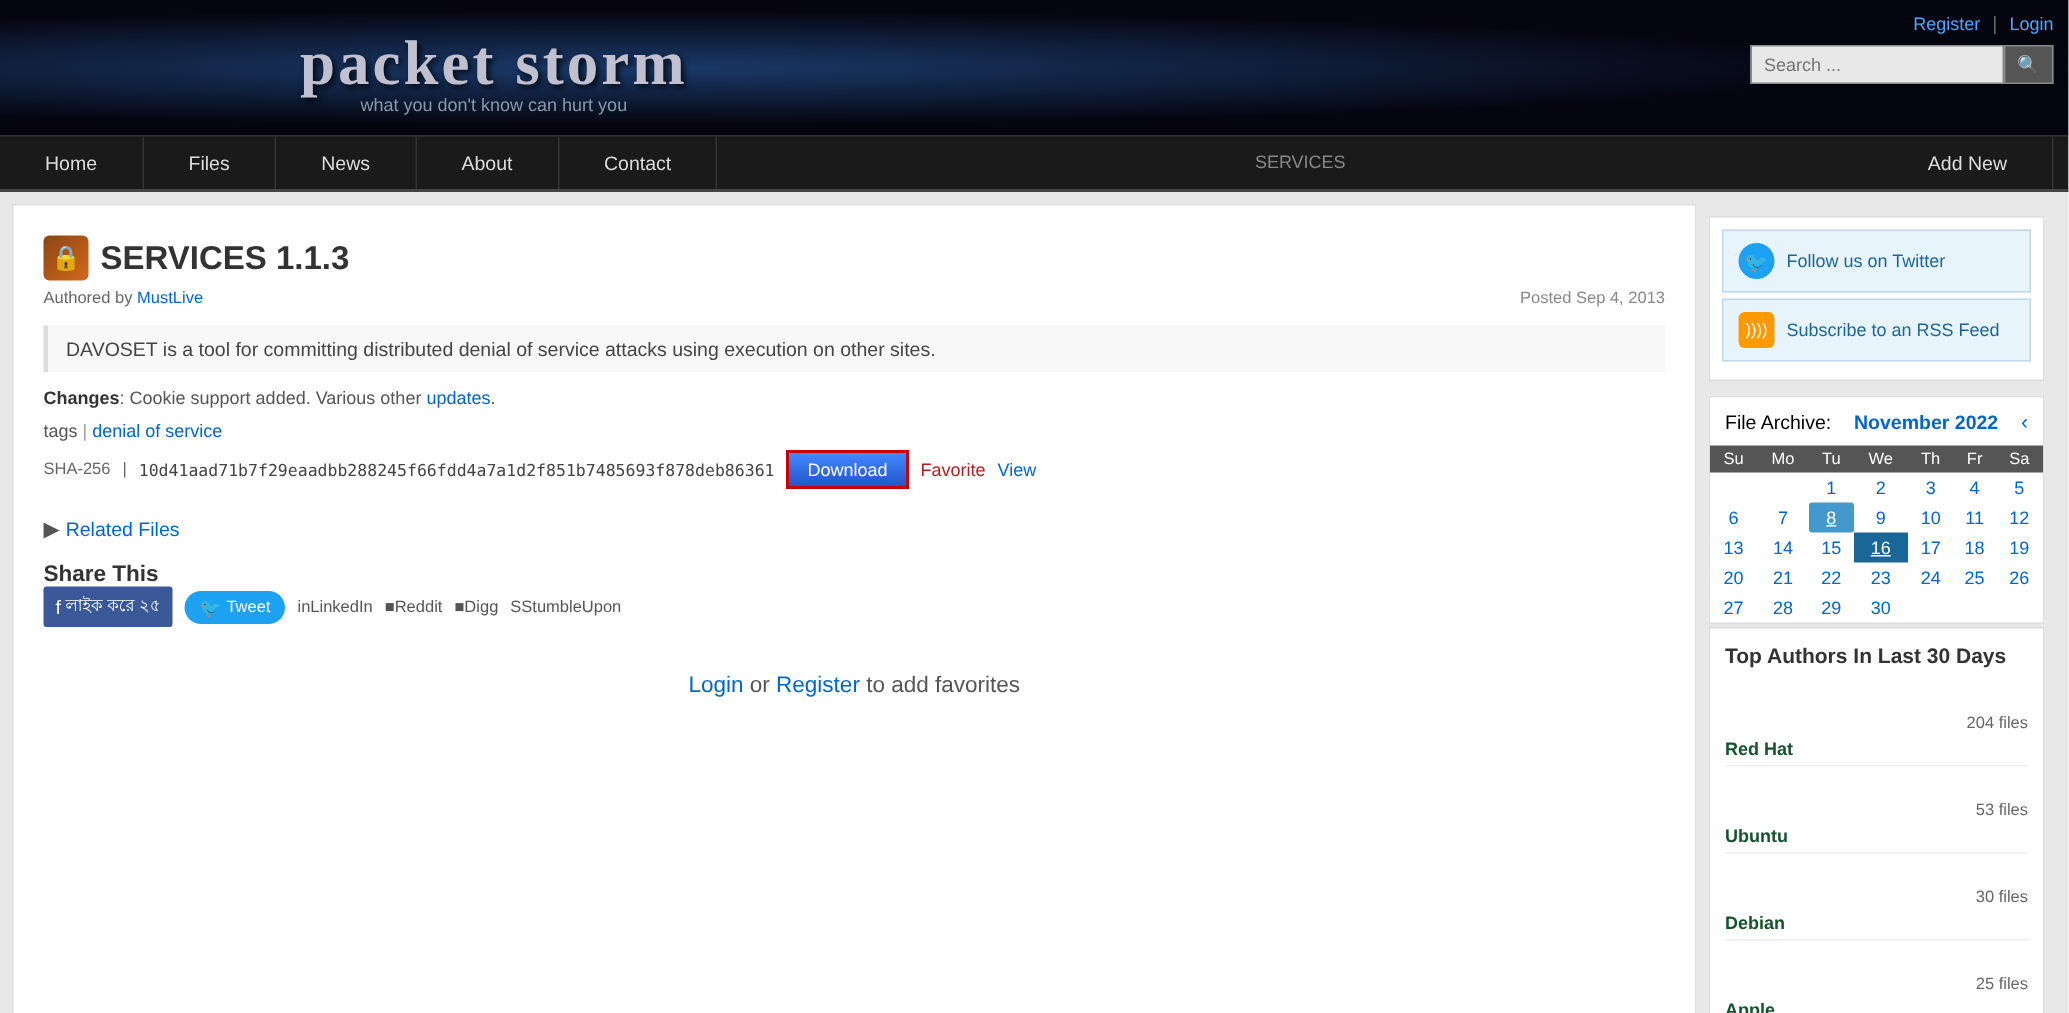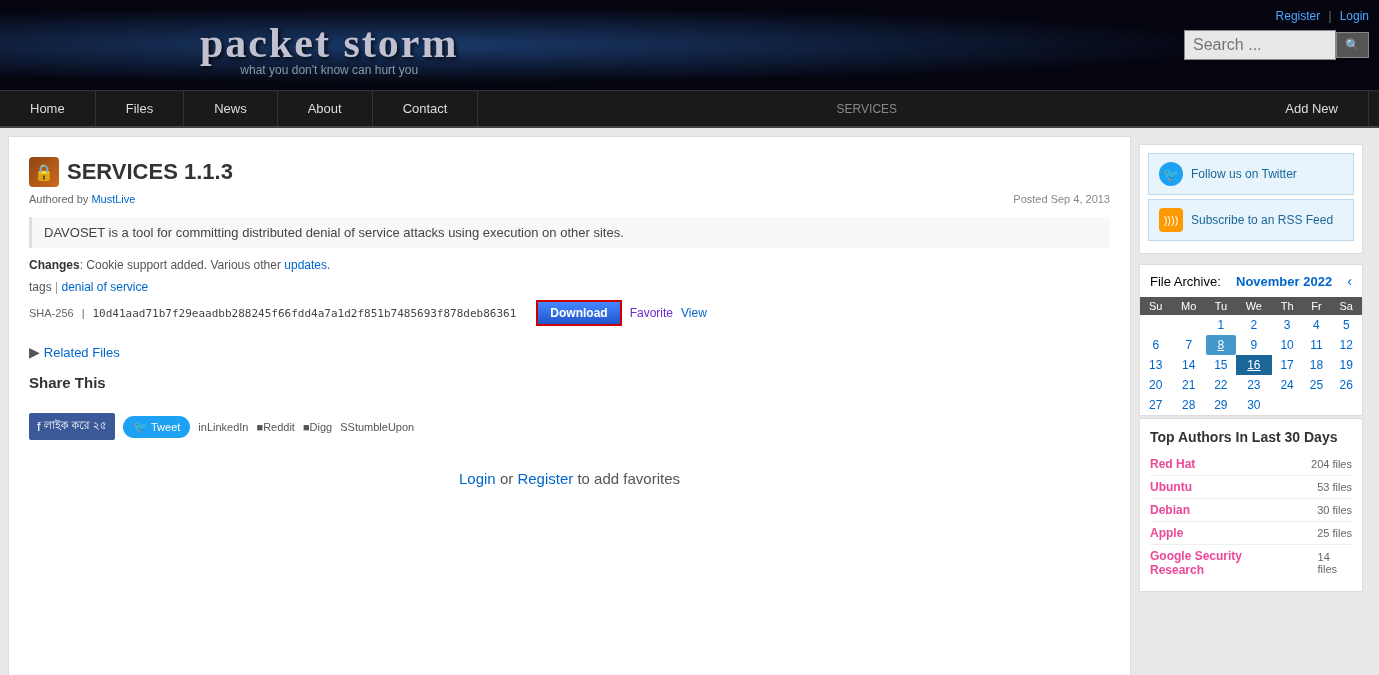--- a/index.html
+++ b/index.html
@@ -34,31 +34,31 @@
       text-shadow: 2px 2px 4px rgba(0,0,0,0.8);
     }
     .logo-tagline {
       color: #8899aa; font-size: 12px; text-align: center; margin-top: -4px;
     }
     .search-area {
       position: absolute; right: 10px; top: 30px;
       display: flex; align-items: center;
     }
     .search-input {
-      width: 152px; padding: 5px 8px; background: #e8e8e8;
-      border: 1px solid #888; font-size: 16px; color: #666;
+      width: 169px; padding: 5px 8px; background: #e8e8e8;
+      border: 1px solid #888; font-size: 12px; color: #666;
     }
     .search-btn {
       background: #555; border: 1px solid #888; padding: 5px 8px;
       cursor: pointer; color: white; font-size: 12px;
     }
 
     
     .nav-bar {
-      background: #1a1a1a; display: flex; align-items: center;
+      background: #1a1a1a; display: flex; align-items: flex-start;
       border-top: 1px solid #333; border-bottom: 2px solid #444;
     }
     .nav-item {
       color: #ddd; text-decoration: none; padding: 10px 30px;
       font-size: 13px; border-right: 1px solid #333; cursor: pointer;
       display: flex; align-items: center;
     }
     .nav-services {
       color: #888; padding: 10px 20px; font-size: 12px;
       display: flex; align-items: center; margin-left: auto;
@@ -114,36 +114,35 @@
     .article-tags .tag-link { color: #0066cc; text-decoration: none; }
     .article-sha {
       font-size: 11px; color: #666; margin-bottom: 6px;
       display: flex; align-items: center; gap: 8px;
     }
     .sha-value { color: #444; font-family: monospace; }
     .download-btn {
       background: linear-gradient(180deg, #4488ff, #2255cc);
       color: white; border: 2px solid #cc0000;
       padding: 4px 12px; font-size: 12px; cursor: pointer;
-      font-weight: bold;
-      margin-left: 12px;
-    }
-    .favorite-link { color: #6d28d9; text-decoration: none; font-size: 12px; }
+      font-weight: normal;
+    }
+    .favorite-link { color: #b91c1c; text-decoration: none; font-size: 12px; }
     .view-link { color: #0066cc; text-decoration: none; font-size: 12px; }
 
     
     .related-files {
       display: flex; align-items: center; gap: 4px;
       margin: 12px 0 8px 0; padding: 6px 0;
     }
     .related-icon { color: #555; font-size: 14px; }
     .related-link { color: #0066cc; text-decoration: none; font-size: 13px; }
 
     
-    .share-title { font-size: 15px; font-weight: bold; color: #333; margin-bottom: 22px; }
+    .share-title { font-size: 15px; font-weight: bold; color: #333; margin-bottom: 0; }
     .share-buttons { display: flex; gap: 8px; align-items: center; margin-bottom: 12px; }
     .fb-btn {
       background: #3b5998; color: white; padding: 4px 8px;
       font-size: 11px; border-radius: 2px; display: flex; align-items: center; gap: 3px;
     }
     .tw-btn {
       background: #1da1f2; color: white; padding: 4px 10px;
       font-size: 11px; border-radius: 12px; display: flex; align-items: center; gap: 3px;
     }
     .share-link { color: #555; font-size: 11px; text-decoration: none; display: flex; align-items: center; gap: 0; }
@@ -203,21 +202,21 @@
     .cal-table td.empty { color: #ccc; }
 
     
     .top-authors-widget { background: white; border: 1px solid #ddd; padding: 10px; }
     .top-authors-title { font-size: 14px; font-weight: bold; color: #333; margin-bottom: 8px; }
     .author-row {
       display: flex; justify-content: space-between; align-items: center;
       padding: 4px 0; border-bottom: 1px solid #eee; font-size: 12px;
     }
     .author-row:last-child { border-bottom: none; }
-    .author-name { color: #ec4899; font-weight: bold; }
+    .author-name { color: #14532d; font-weight: bold; margin-top: 35px; }
     .author-count { color: #666; font-size: 11px; margin-left: 20px; }
   </style>
 </head>
 <body>
 
 <div class="header">
   <div class="header-bg"></div>
   <div class="header-top-right">
     <a>Register</a>
     <span class="sep">|</span>

